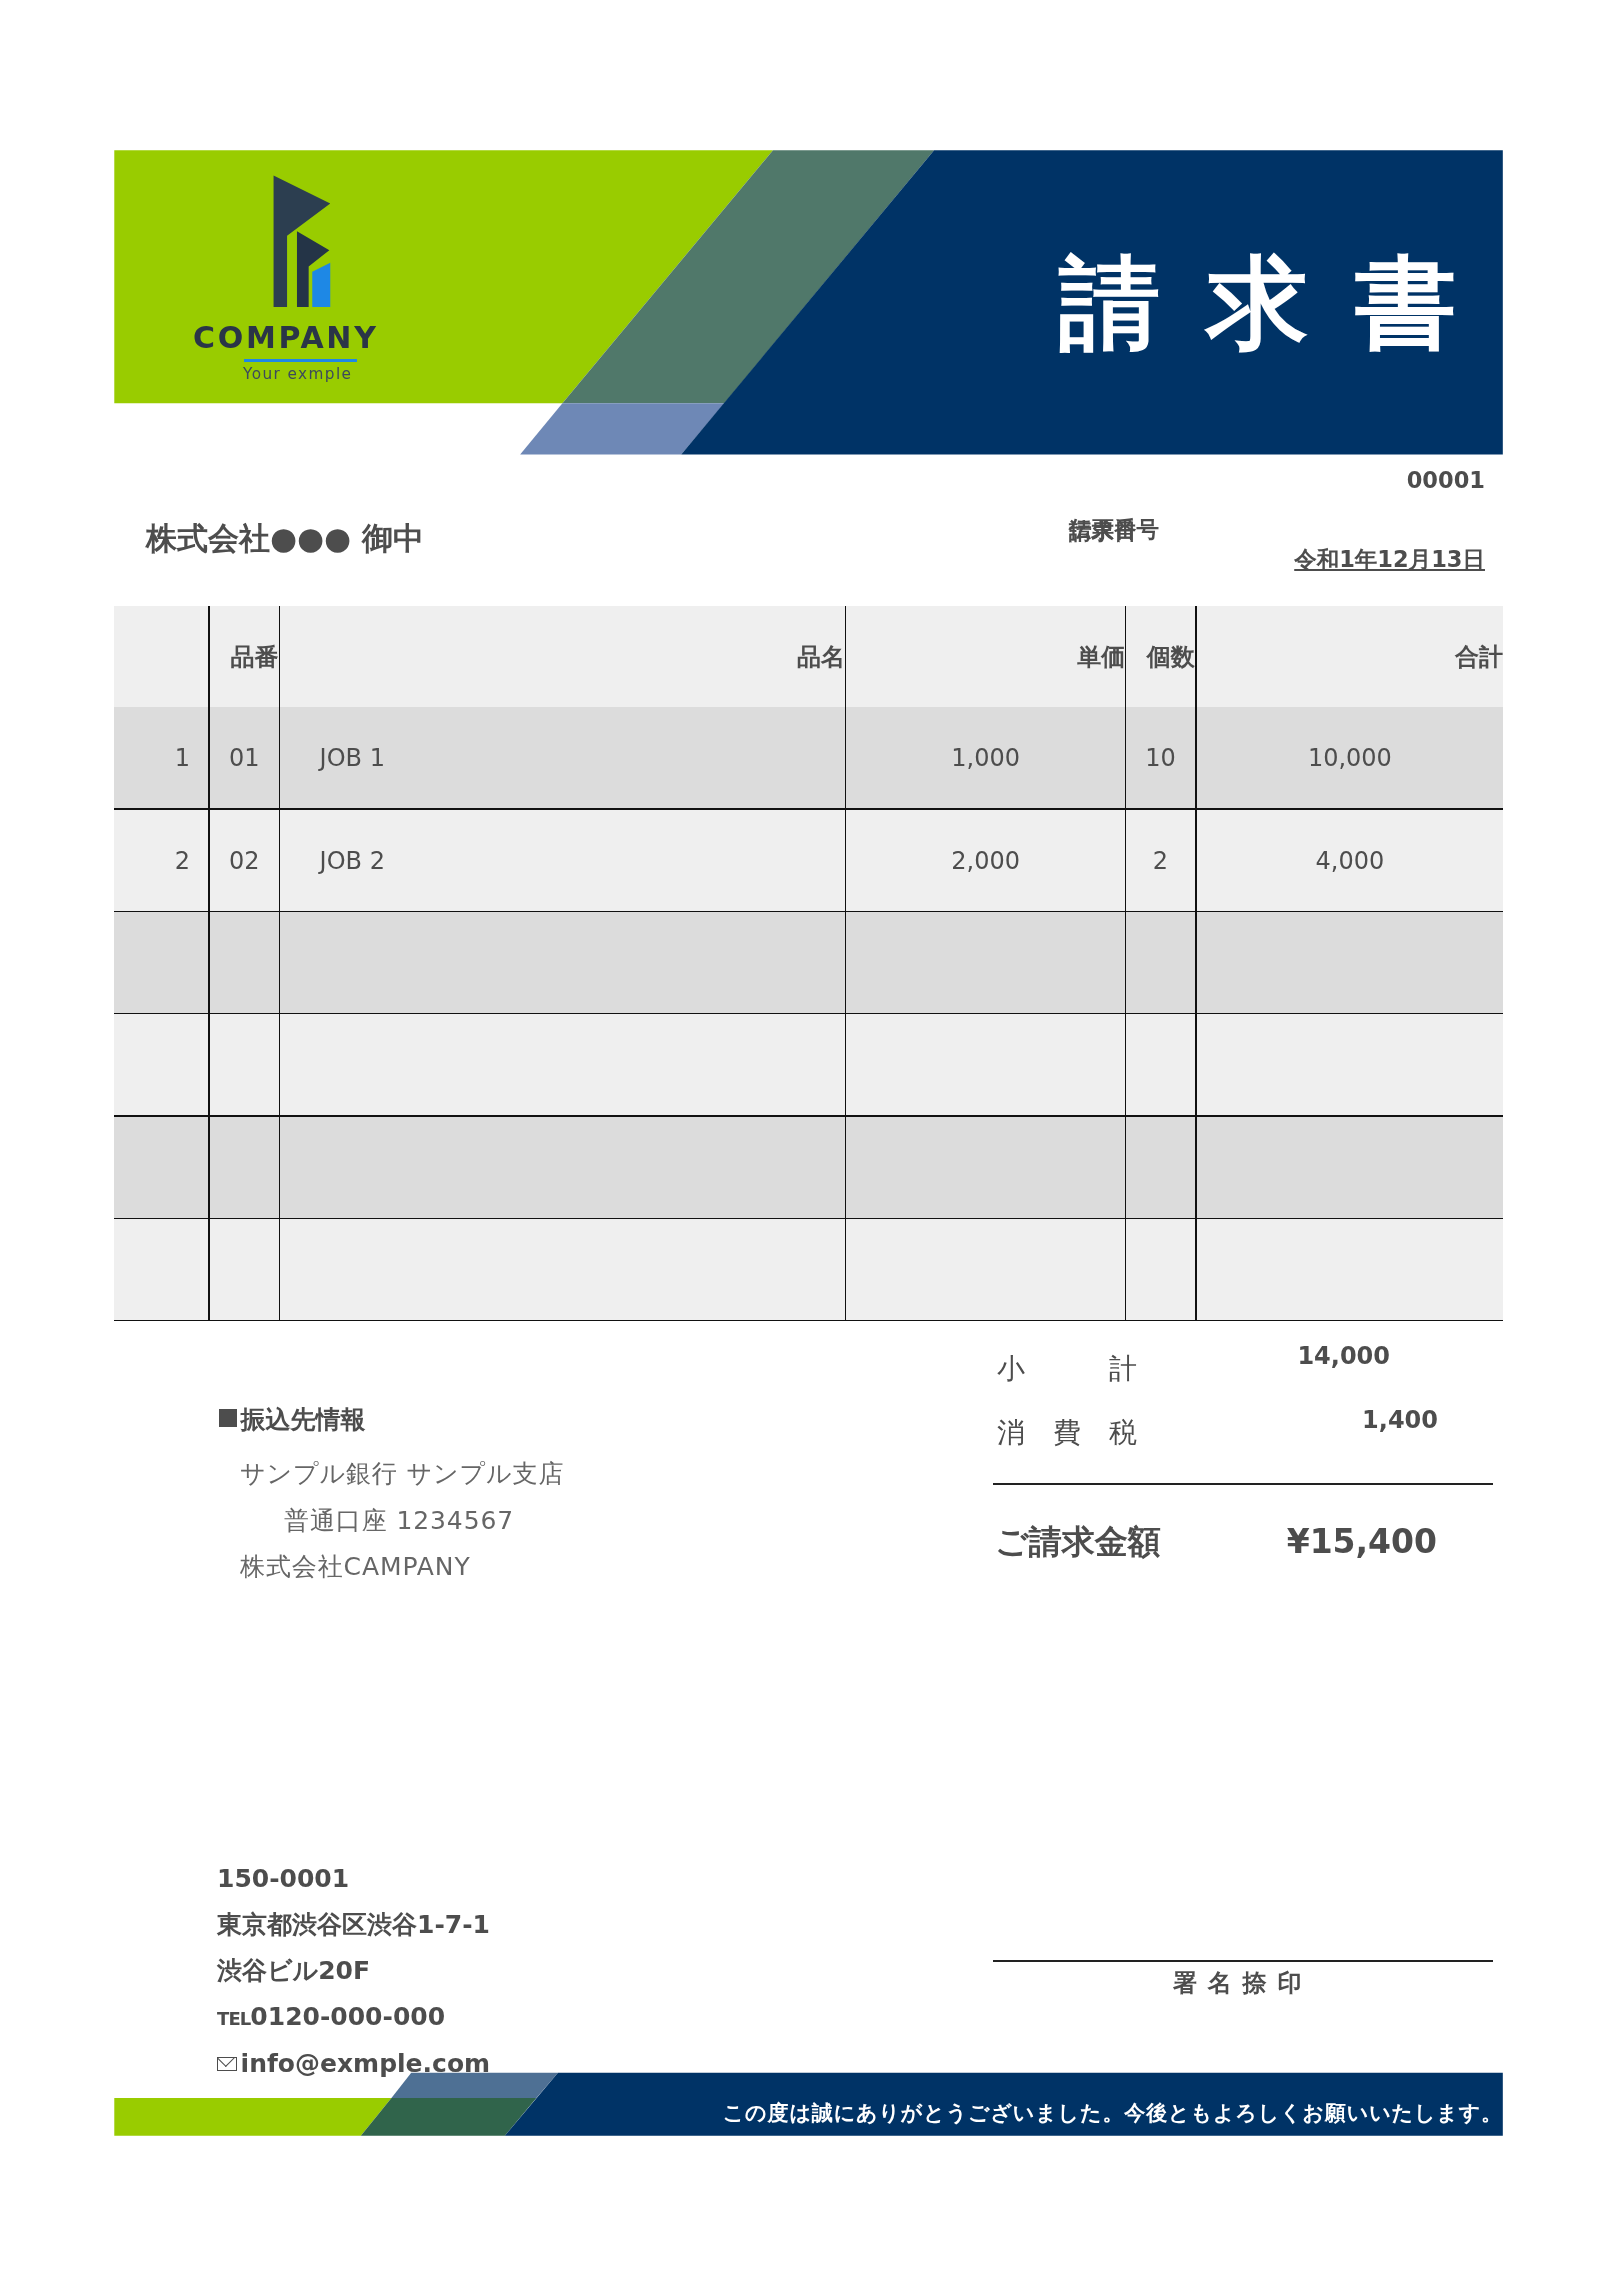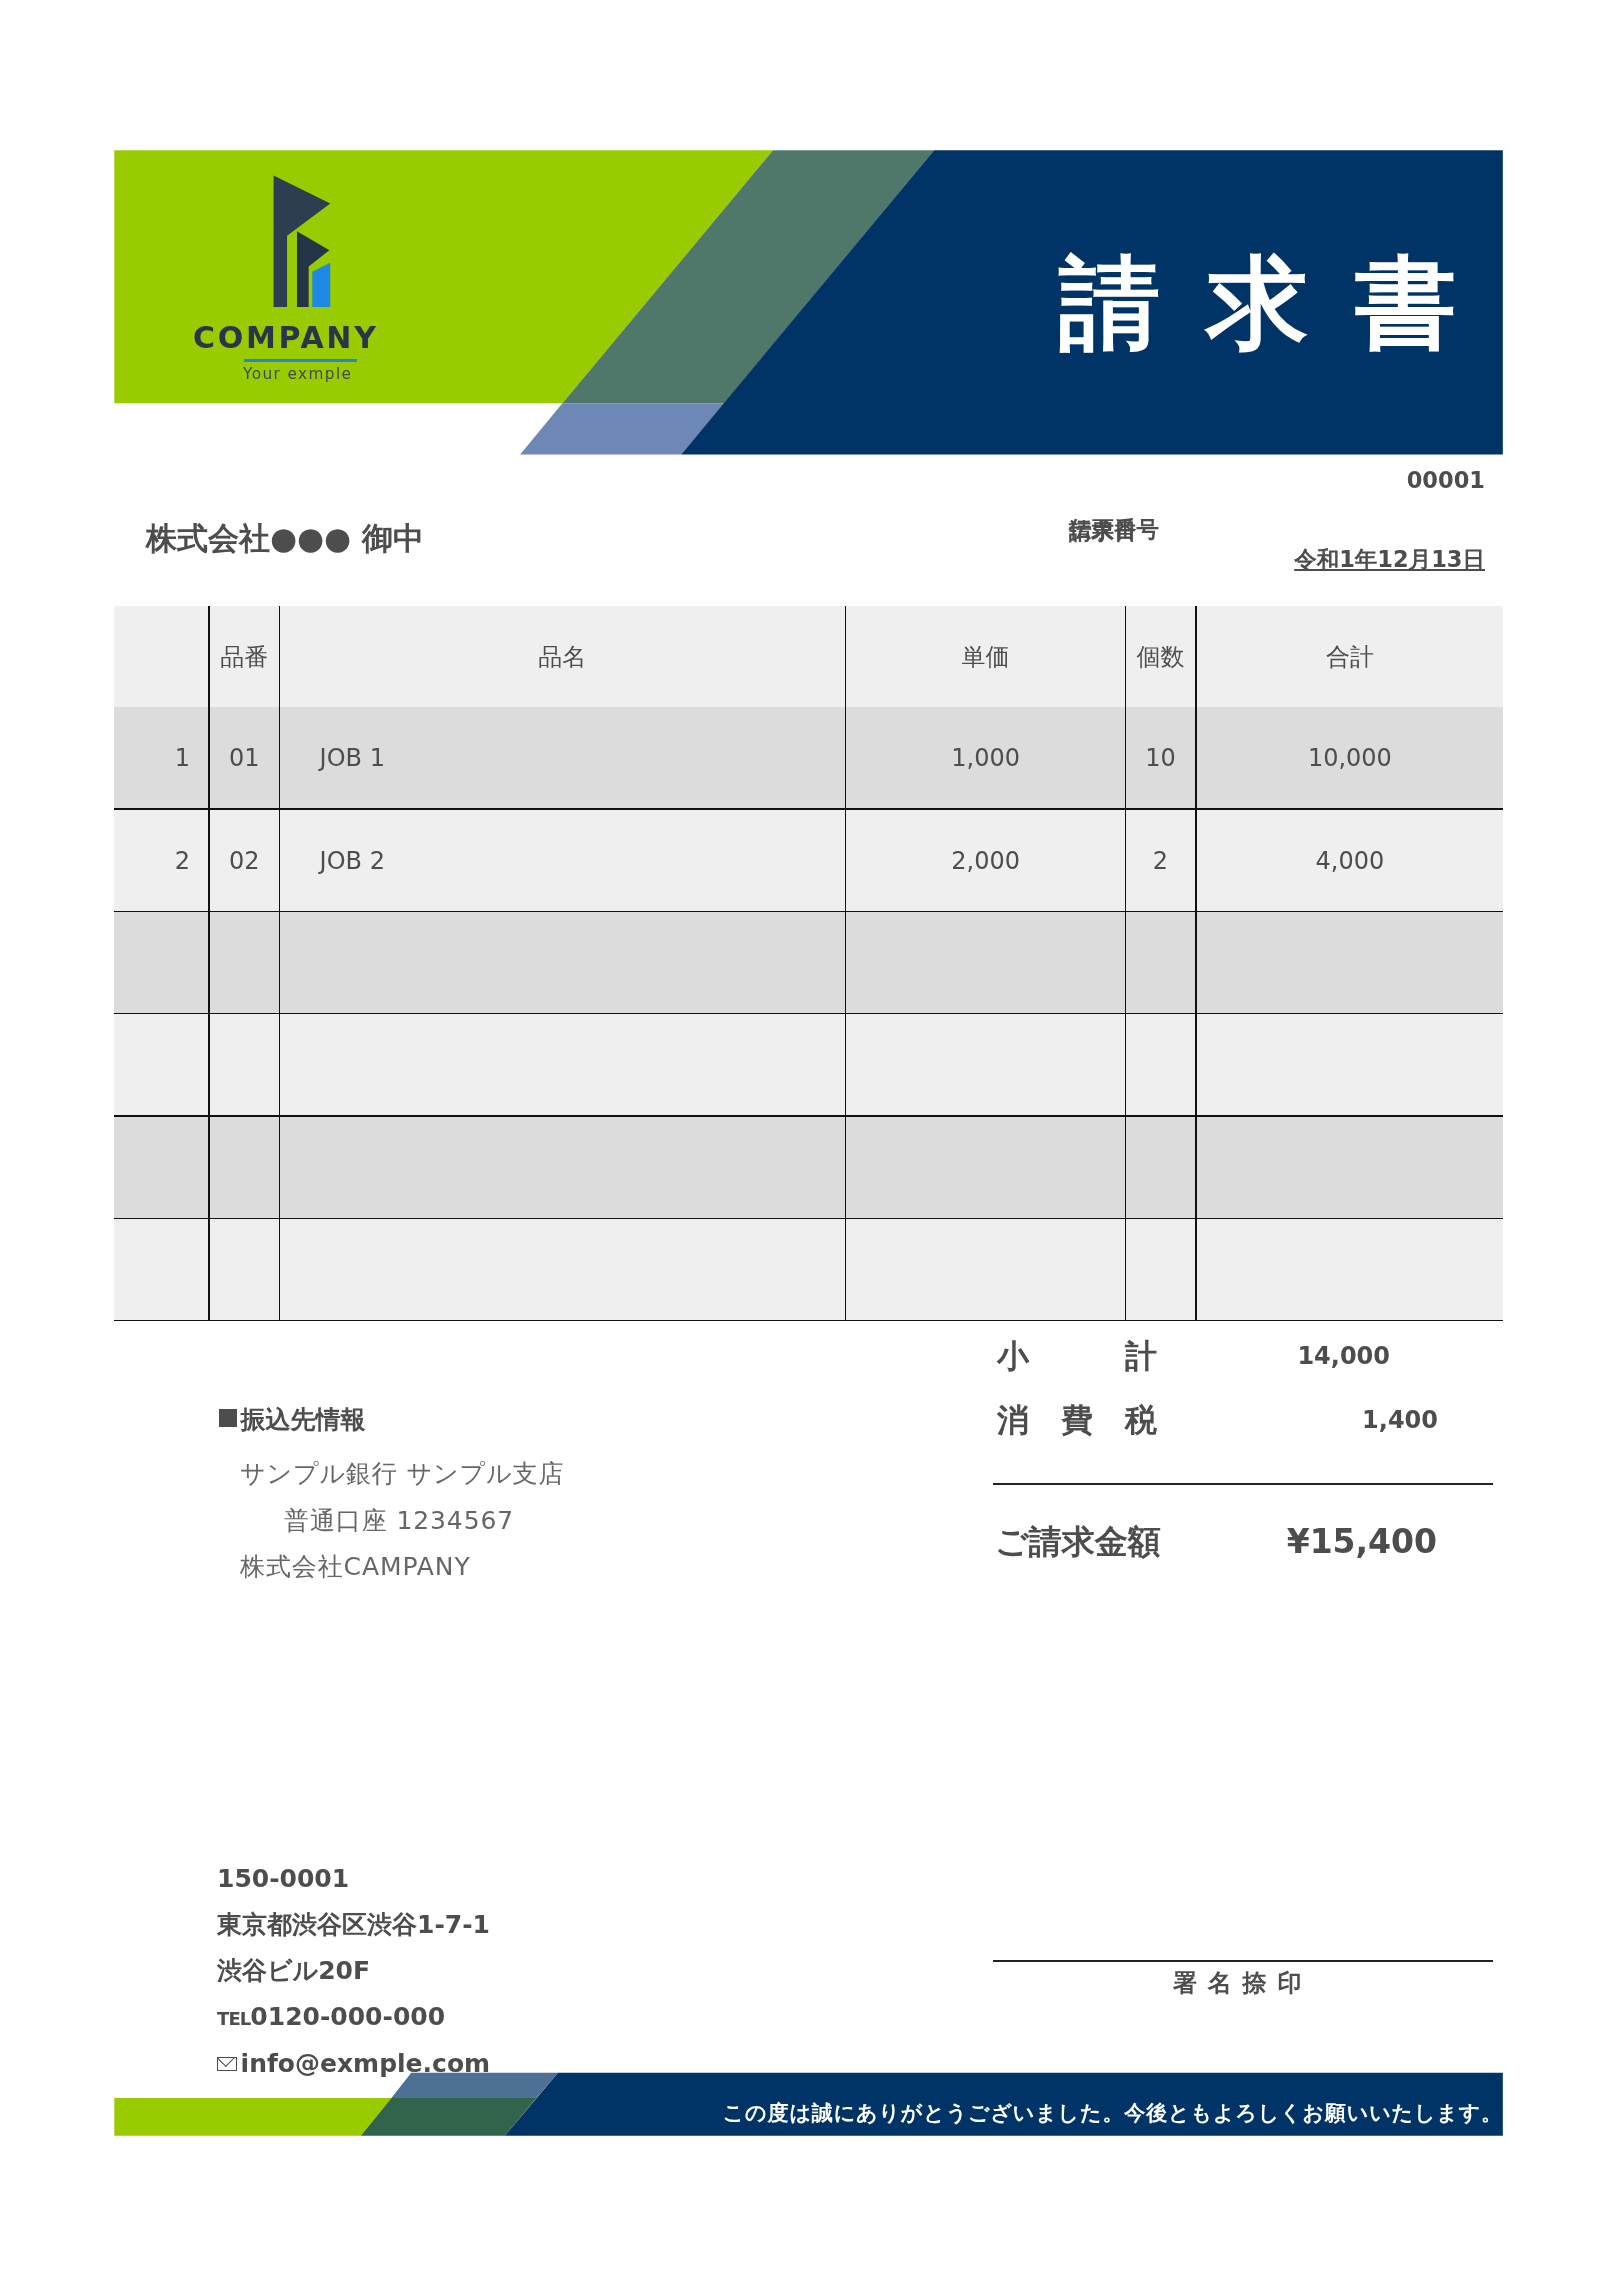--- a/index.html
+++ b/index.html
@@ -14,35 +14,35 @@
   .logo-line { position: absolute; left: 244px; top: 359px; width: 113px; height: 2.7px; background: #1e88e5; }
   .logo-slogan { position: absolute; left: 243px; top: 364px; font-size: 15.3px; color: #3c4a5c;
                  letter-spacing: 1.4px; line-height: 20px; }
 
   .meta-label { position: absolute; font-size: 22.5px; font-weight: bold; color: #4d4d4d; line-height: 29px; }
   .meta-value { position: absolute; font-size: 22.5px; font-weight: bold; color: #4d4d4d; line-height: 29px; text-align: right; }
   .client { position: absolute; left: 146px; top: 518px; font-size: 31px; font-weight: bold; color: #4d4d4d; line-height: 40px; }
 
   table.items { position: absolute; left: 114px; top: 606px; width: 1389px; border-collapse: collapse; table-layout: fixed; }
   table.items th, table.items td { height: 101px; padding: 0; font-size: 24px; color: #4d4d4d; vertical-align: middle; }
-  table.items th { background: #efefef; font-weight: normal; font-size: 24px; text-align: center; }
+  table.items th { background: #efefef; font-weight: bold; font-size: 24px; text-align: right; }
   table.items tr.odd td { background: #dcdcdc; }
   table.items tr.even td { background: #efefef; }
   table.items td.c0 { text-align: right; padding-right: 18px; }
   table.items td.c1 { text-align: center; }
   table.items td.c2 { text-align: left; padding-left: 40px; }
   table.items td.c3, table.items td.c4, table.items td.c5 { text-align: center; }
   .bl1 { border-left: 2.7px solid #111; }
   .bl2 { border-left: 1.8px solid #111; }
   .bl3 { border-left: 2.7px solid #111; }
   tr.bt-thick td { border-top: 2.7px solid #111; }
   tr.bt-thin td { border-top: 1.8px solid #111; }
   tr.last td { border-bottom: 1.8px solid #111; }
 
-  .sum-label { position: absolute; font-size: 32px; font-weight: bold; color: #4d4d4d; line-height: 31px; white-space: pre; }
+  .sum-label { position: absolute; font-size: 28px; font-weight: normal; color: #4d4d4d; line-height: 31px; white-space: pre; margin-top: 12px; }
   .sum-value { position: absolute; font-size: 24px; font-weight: bold; color: #4d4d4d; line-height: 31px; text-align: right; width: 180px; }
   .hr { position: absolute; height: 1.8px; background: #222; }
   .total-label { position: absolute; left: 995px; top: 1521px; font-size: 33px; font-weight: bold; color: #4d4d4d; line-height: 41px; }
   .total-value { position: absolute; left: 1257px; top: 1521px; width: 180px; font-size: 33px; font-weight: bold; color: #4d4d4d; line-height: 41px; text-align: right; }
 
   .bank-title { position: absolute; left: 219px; top: 1404px; font-size: 25px; font-weight: bold; color: #4d4d4d; line-height: 32px; }
   .bank-title .sq { display: inline-block; width: 18px; height: 18px; background: #4d4d4d; margin-right: 3.6px; vertical-align: 0.9px; }
   .bank-line { position: absolute; left: 240px; font-size: 25px; color: #666; line-height: 32px; letter-spacing: 0.9px; }
 
   .addr-line { position: absolute; left: 217px; font-size: 25px; font-weight: bold; color: #4d4d4d; line-height: 32px; }

